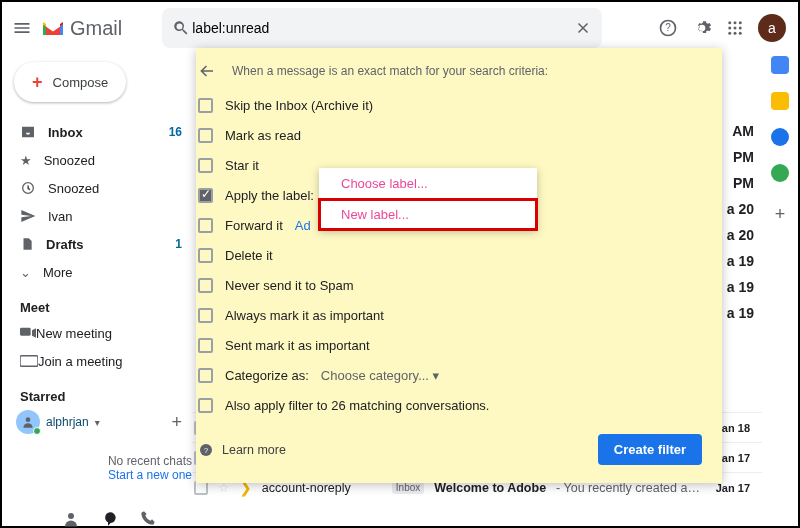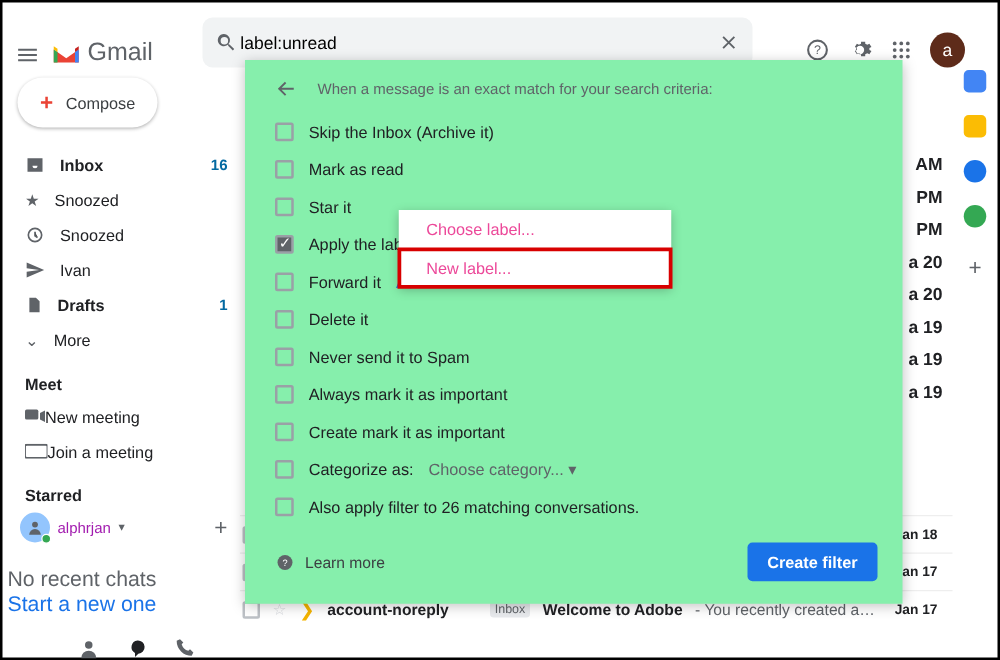--- a/index.html
+++ b/index.html
@@ -1,18 +1,18 @@
 <!DOCTYPE html>
 <html><head>
 <meta charset="utf-8">
 <style>
   * { box-sizing: border-box; font-family: Arial, Helvetica, sans-serif; }
   body { margin:0; background:#fff; width:800px; height:528px; overflow:hidden; font-size:13px; color:#202124; }
   .frame { border:2px solid #000; width:800px; height:528px; position:relative; }
-  .topbar { display:flex; align-items:flex-end; height:52px; padding:0 26px 0 10px; }
+  .topbar { display:flex; align-items:center; height:52px; padding:0 12px 0 10px; }
   .menu-icon { margin-right:8px; }
   .gmail-logo { display:flex; align-items:center; }
   .gmail-logo svg { margin-right:4px; }
   .gmail-text { font-size:20px; color:#5f6368; }
   .search { flex:0 0 440px; margin-left:40px; display:flex; align-items:center; background:#f1f3f4; border-radius:8px; height:40px; padding:0 10px; }
   .search input { flex:1; border:none; background:transparent; outline:none; font-size:14px; }
   .top-right { margin-left:auto; display:flex; align-items:center; gap:14px; }
   .avatar { width:28px; height:28px; border-radius:50%; background:#5e2b1a; color:#fff; display:flex; align-items:center; justify-content:center; font-size:14px; }
   .body { display:flex; height:calc(100% - 76px); position:relative; }
   .sidebar { width:190px; padding:8px 0 0 4px; }
@@ -20,34 +20,34 @@
   .plus { font-size:18px; font-weight:bold; }
   .plus .r{color:#ea4335}
   .nav-item { display:flex; align-items:center; gap:12px; height:28px; padding:0 10px 0 14px; font-size:13px; color:#202124; border-radius:0 14px 14px 0; }
   .nav-item .count { margin-left:auto; color:#0369a1; font-size:12px; }
   .nav-item.bold { font-weight:bold; }
   .section-h { font-size:13px; font-weight:bold; margin:14px 0 4px 14px; }
   .meet-item { display:flex; align-items:center; height:28px; padding:0 10px 0 14px; font-size:13px; }
   .hangouts { display:flex; align-items:center; gap:6px; padding:2px 10px 2px 10px; }
   .hg-av { position:relative; width:24px; height:24px; border-radius:50%; background:#93c5fd; display:flex; align-items:center; justify-content:center; }
   .hg-dot { position:absolute; right:-1px; bottom:-1px; width:8px; height:8px; border-radius:50%; background:#34a853; border:1px solid #fff; }
-  .hg-name { font-size:12px; color:#a21caf; }
-  .side-foot { text-align:left; font-size:17px; margin-top:18px; }
+  .hg-name { font-size:12px; color:#0c4a6e; }
+  .side-foot { text-align:right; font-size:12px; margin-top:18px; }
   .side-foot .link { color:#1a73e8; }
   .main { flex:1; position:relative; }
   .rows { position:absolute; left:0; right:36px; bottom:0; }
   .row { display:flex; align-items:center; height:30px; padding:0 12px 0 2px; border-top:1px solid #eee; font-size:12.5px; gap:10px; white-space:nowrap; overflow:hidden; }
-  .row .sender { width:120px; font-weight:bold; overflow:hidden; text-overflow:ellipsis; }
+  .row .sender { width:120px; font-weight:normal; overflow:hidden; text-overflow:ellipsis; }
   .row .inbox-tag { background:#e8eaed; color:#5f6368; font-size:10px; padding:1px 4px; border-radius:3px; }
   .row .subject { font-weight:bold; }
   .row .snippet { color:#5f6368; flex:1; overflow:hidden; text-overflow:ellipsis; }
   .row .date { margin-left:auto; font-weight:bold; font-size:11px; }
   .star-y { color:#f4b400; font-size:15px; }
   .cb { width:14px; height:14px; border:2px solid #bdc1c6; border-radius:2px; display:inline-block; }
-  .panel { position:absolute; left:194px; top:46px; width:526px; background:#86efac; box-shadow:0 2px 10px rgba(0,0,0,.25); padding:14px 20px 18px 24px; z-index:5; }
+  .panel { position:absolute; left:194px; top:46px; width:526px; background:#fef9c3; box-shadow:0 2px 10px rgba(0,0,0,.25); padding:14px 20px 18px 2px; z-index:5; }
   .panel-head { display:flex; align-items:center; gap:16px; color:#5f6368; font-size:12px; margin-bottom:10px; }
   .panel-row { display:flex; align-items:center; gap:12px; height:30px; font-size:13px; }
   .panel-row .lbl { color:#202124; }
   .panel-cb { width:15px; height:15px; border:2px solid #9aa0a6; border-radius:2px; display:inline-block; }
   .panel-cb.checked { background:#5f6368; position:relative; }
   .panel-cb.checked::after { content:"✓"; color:#fff; position:absolute; top:-3px; left:1px; font-size:12px; }
   .link-blue { color:#1a73e8; }
   .menu-pop { position:absolute; left:317px; top:166px; width:218px; background:#fff; box-shadow:0 2px 8px rgba(0,0,0,.25); z-index:7; }
   .menu-pop div { padding:8px 22px; font-size:13px; color:#ec4899; }
   .menu-pop .hl { outline:3px solid #d80000; outline-offset:-2px; }
@@ -299,21 +299,21 @@
   <div class="panel-row">
         <span class="panel-cb"></span>
         <span class="lbl">Never send it to Spam</span>
       </div>
   <div class="panel-row">
         <span class="panel-cb"></span>
         <span class="lbl">Always mark it as important</span>
       </div>
   <div class="panel-row">
         <span class="panel-cb"></span>
-        <span class="lbl">Create mark it as important</span>
+        <span class="lbl">Sent mark it as important</span>
       </div>
   <div class="panel-row">
         <span class="panel-cb"></span>
         <span class="lbl">Categorize as:</span>
         <span style="color:#5f6368">Choose category...  ▾</span>
       </div>
   <div class="panel-row">
         <span class="panel-cb"></span>
         <span class="lbl">Also apply filter to 26 matching conversations.</span>
       </div>

